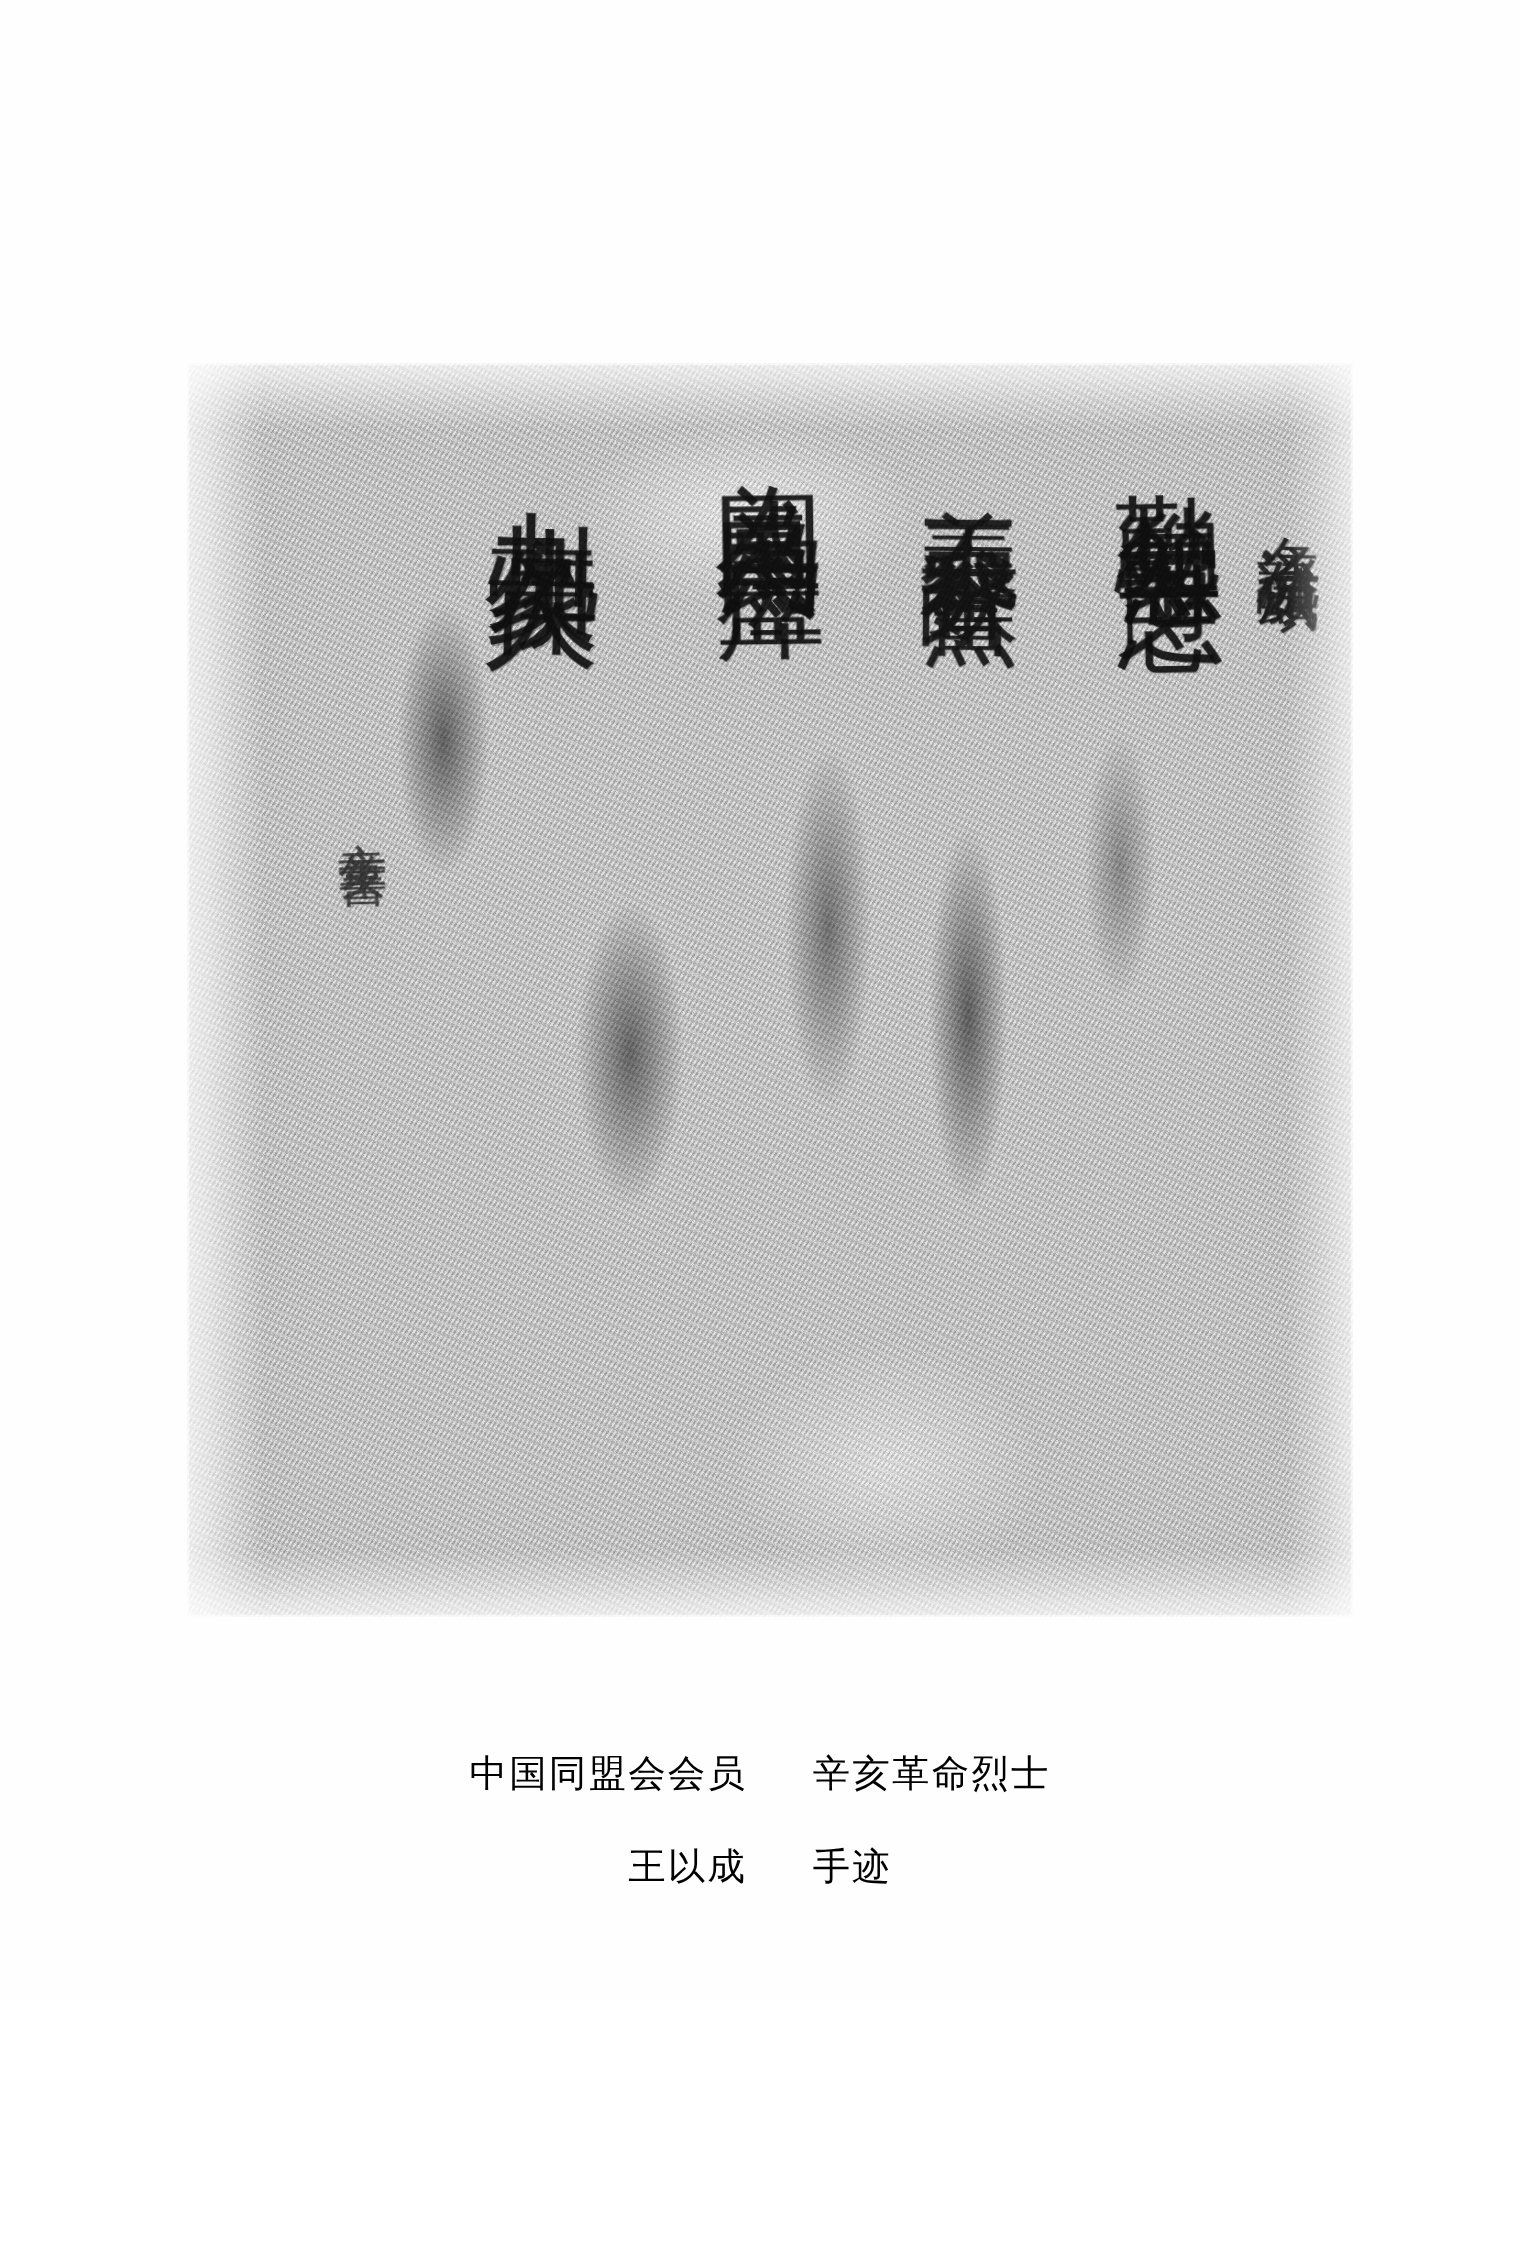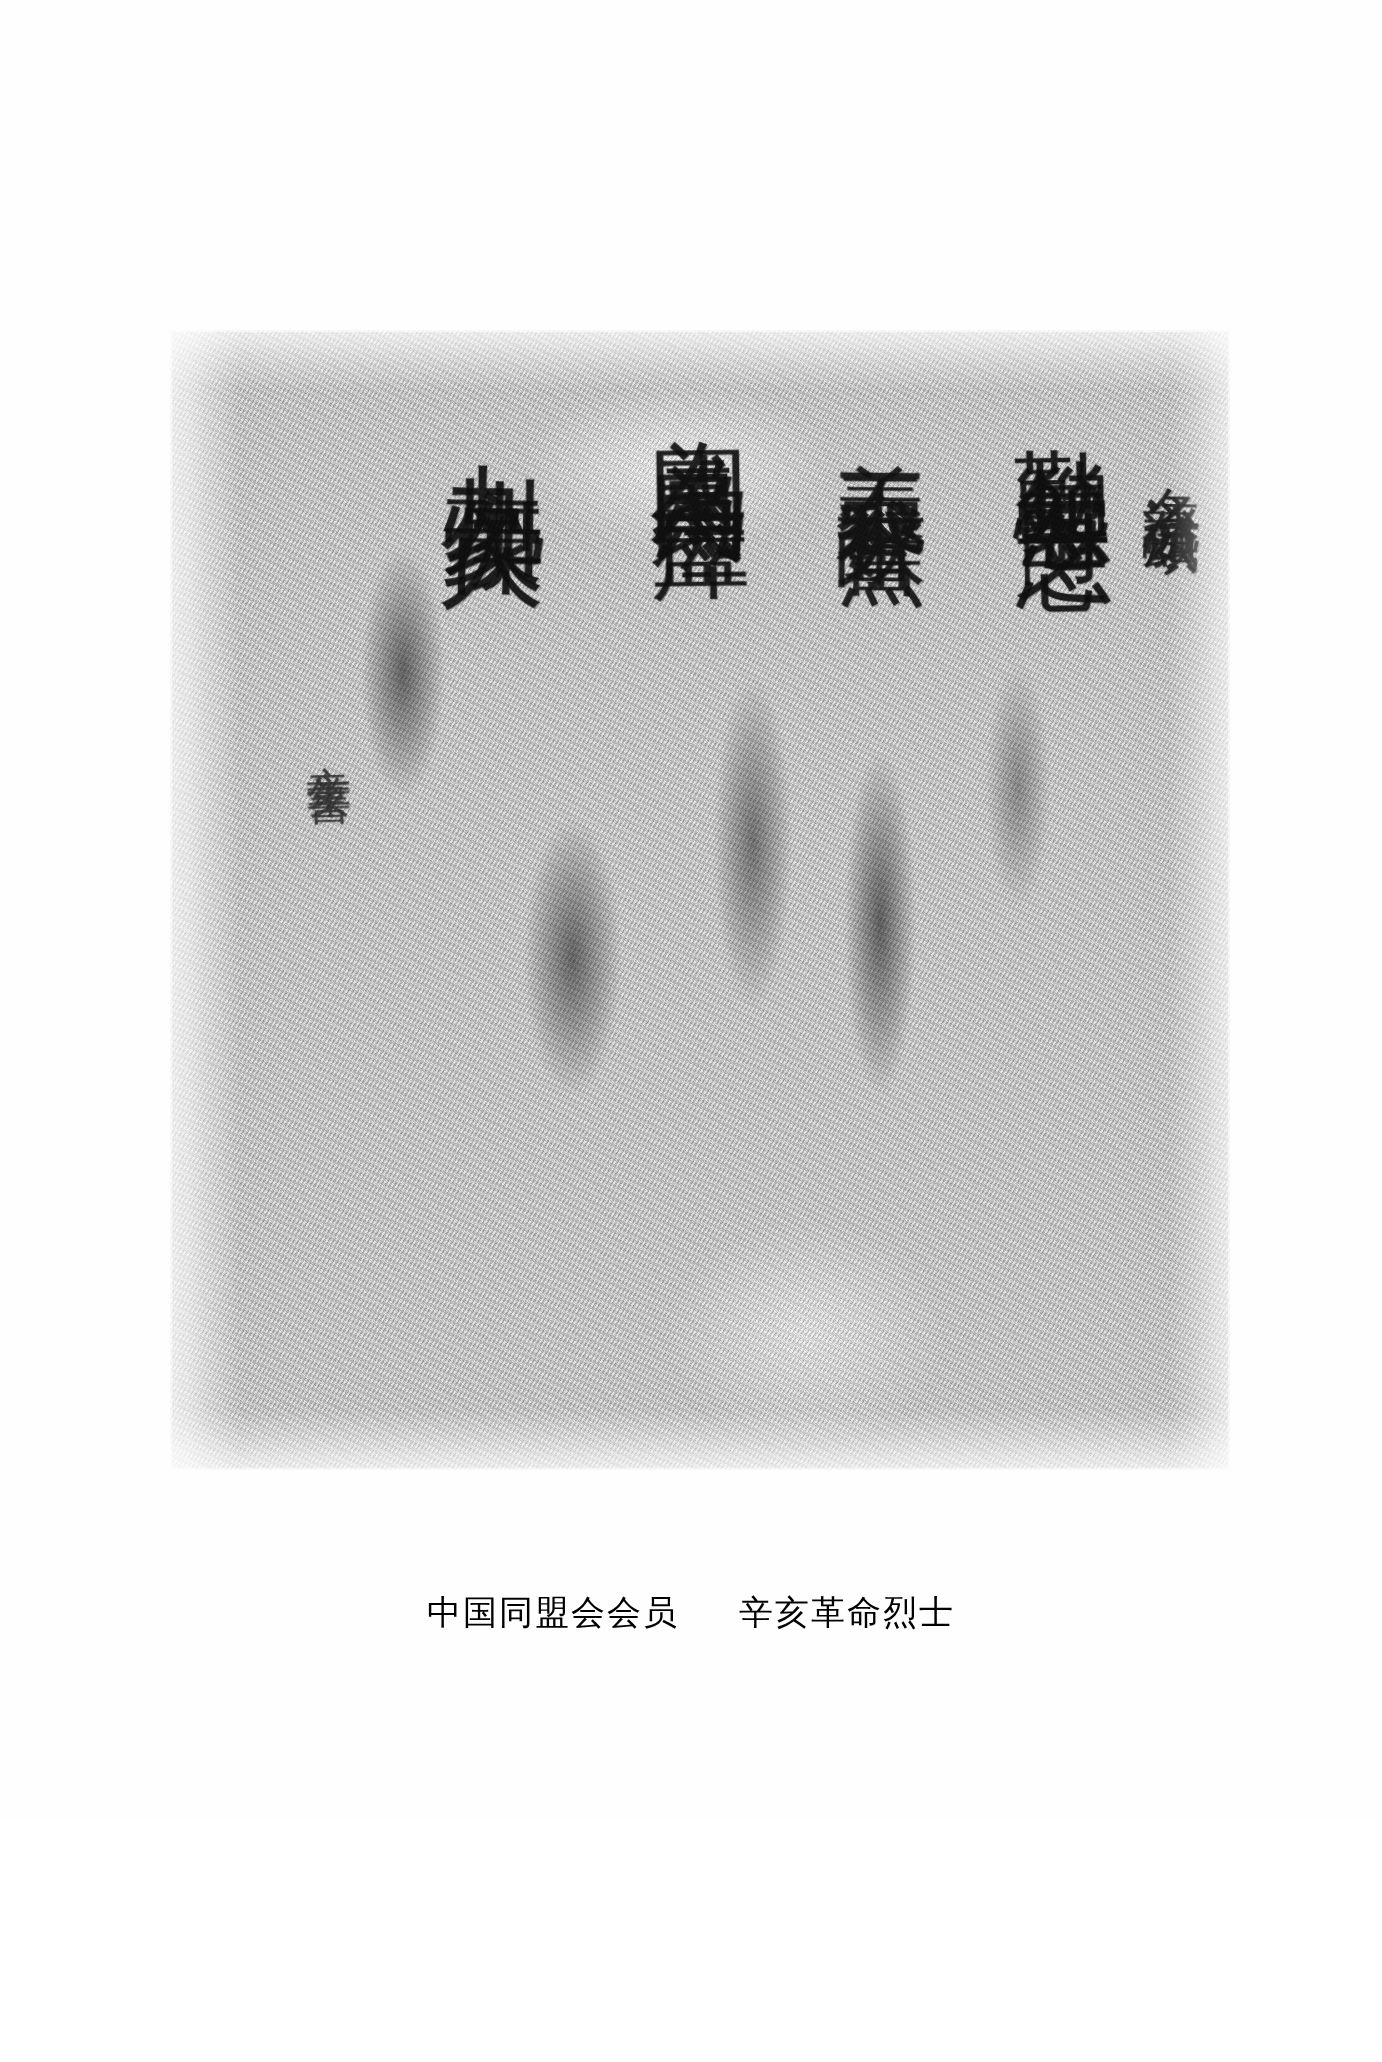--- a/index.html
+++ b/index.html
@@ -150,15 +150,20 @@
     <div class="fade"></div>
     <div class="plate-edge"></div>
   </div>
 
   <div class="caption">
     <div class="caption-line l1">
       <span>中国同盟会会员</span>
       <span class="gap"></span>
       <span>辛亥革命烈士</span>
     </div>
+    <div class="caption-line l2">
+      <span>王以成</span>
+      <span class="gap"></span>
+      <span>手迹</span>
+    </div>
   </div>
 
 </div>
 
 </body></html>

